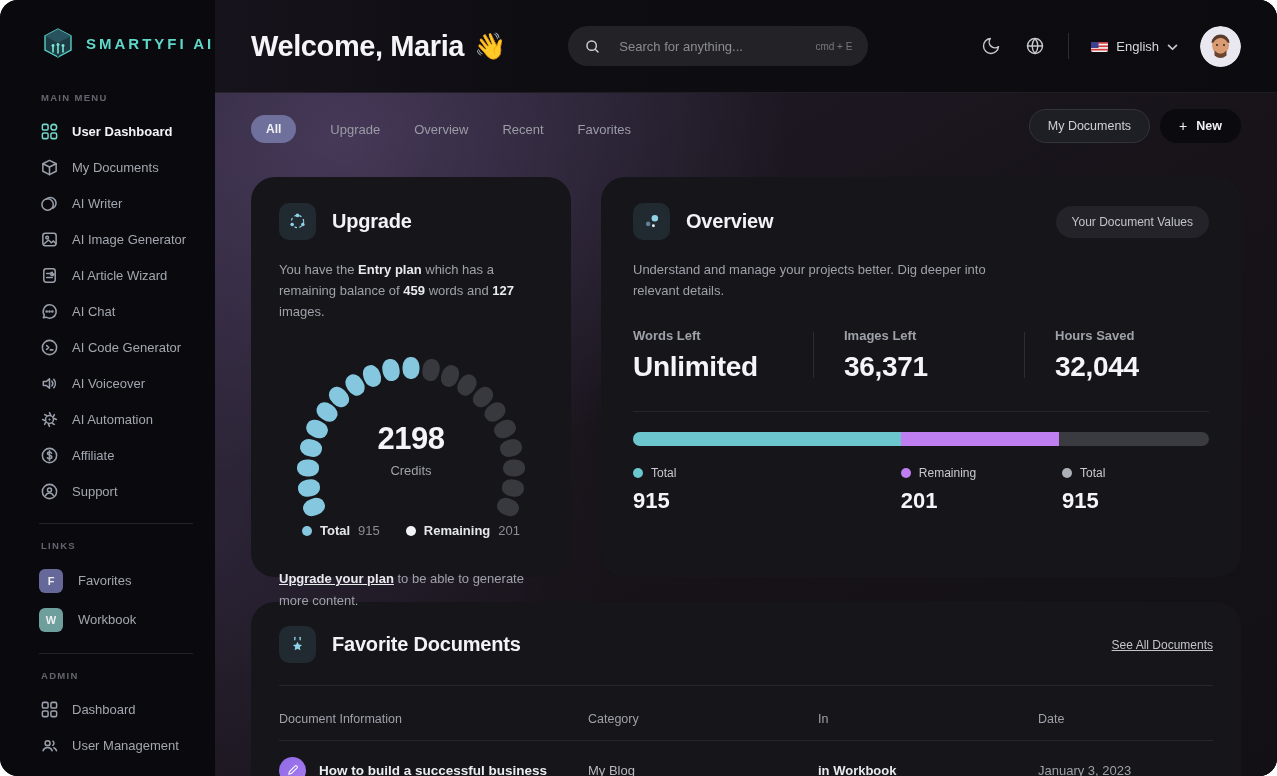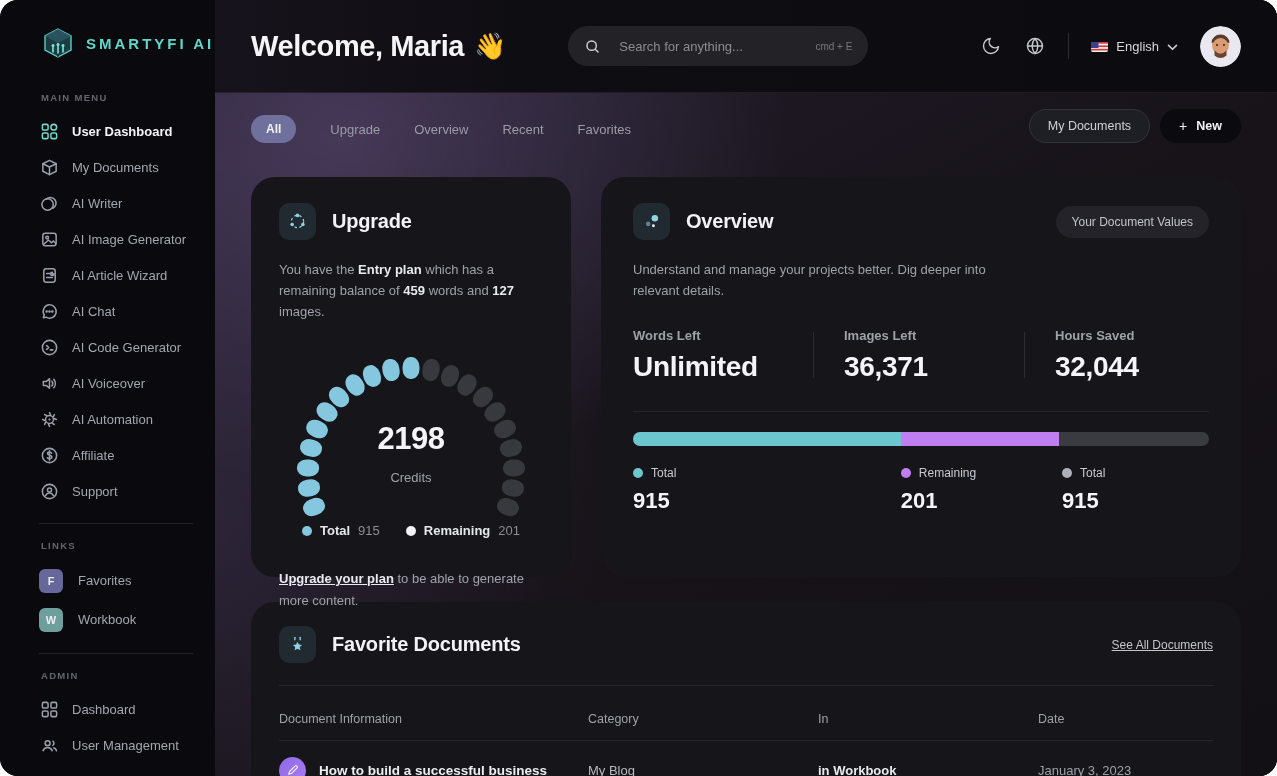--- a/index.html
+++ b/index.html
@@ -68,21 +68,21 @@
   .card-title{color:#f3f3f5;font-size:20px;font-weight:700;letter-spacing:-0.2px;}
   .head-pill{margin-left:auto;background:#232329;border-radius:999px;padding:9px 16px;color:#c3c4cb;font-size:12px;cursor:pointer;white-space:nowrap;}
   .para{color:#9fa1a9;font-size:13px;line-height:1.6;margin-top:20px;}
   .para b{color:#e9eaee;font-weight:700;}
 
   
   .gauge{position:relative;height:186px;margin-top:6px;}
   .gauge-dot{position:absolute;width:17px;height:22px;border-radius:45%;}
   .gauge-center{position:absolute;left:0;right:0;top:86px;text-align:center;}
   .gauge-value{color:#f5f5f7;font-size:31px;font-weight:700;letter-spacing:-0.5px;}
-  .gauge-sub{color:#a0a2aa;font-size:13px;margin-top:13px;}
+  .gauge-sub{color:#a0a2aa;font-size:13px;margin-top:6px;}
   .legend-row{display:flex;justify-content:center;gap:26px;margin-top:2px;}
   .legend-item{display:flex;align-items:center;gap:8px;font-size:13px;}
   .dot{width:10px;height:10px;border-radius:50%;flex:none;}
   .legend-label{color:#e6e7ea;font-weight:600;}
   .legend-val{color:#8c8d95;}
   .upgrade-note{margin-top:30px;color:#9fa1a9;font-size:13px;line-height:1.65;}
   .upgrade-note a{color:#e9eaee;font-weight:600;text-decoration:underline;cursor:pointer;}
 
   
   .stats-row{display:flex;align-items:center;margin-top:26px;}

